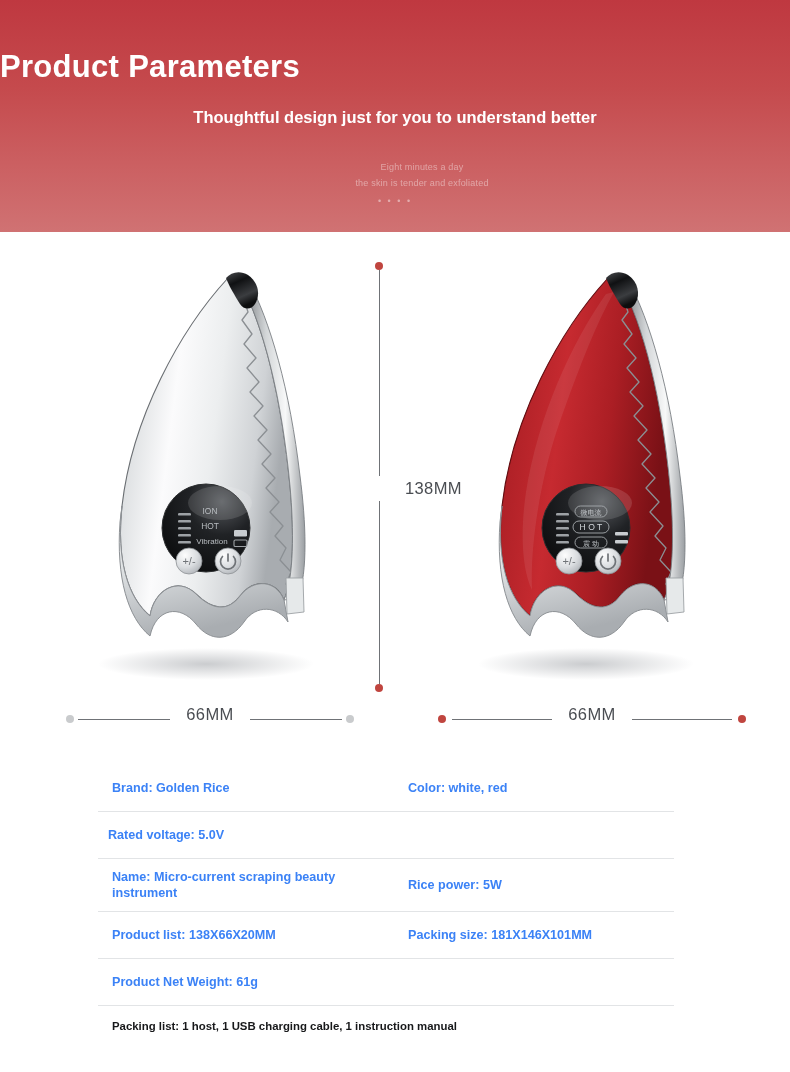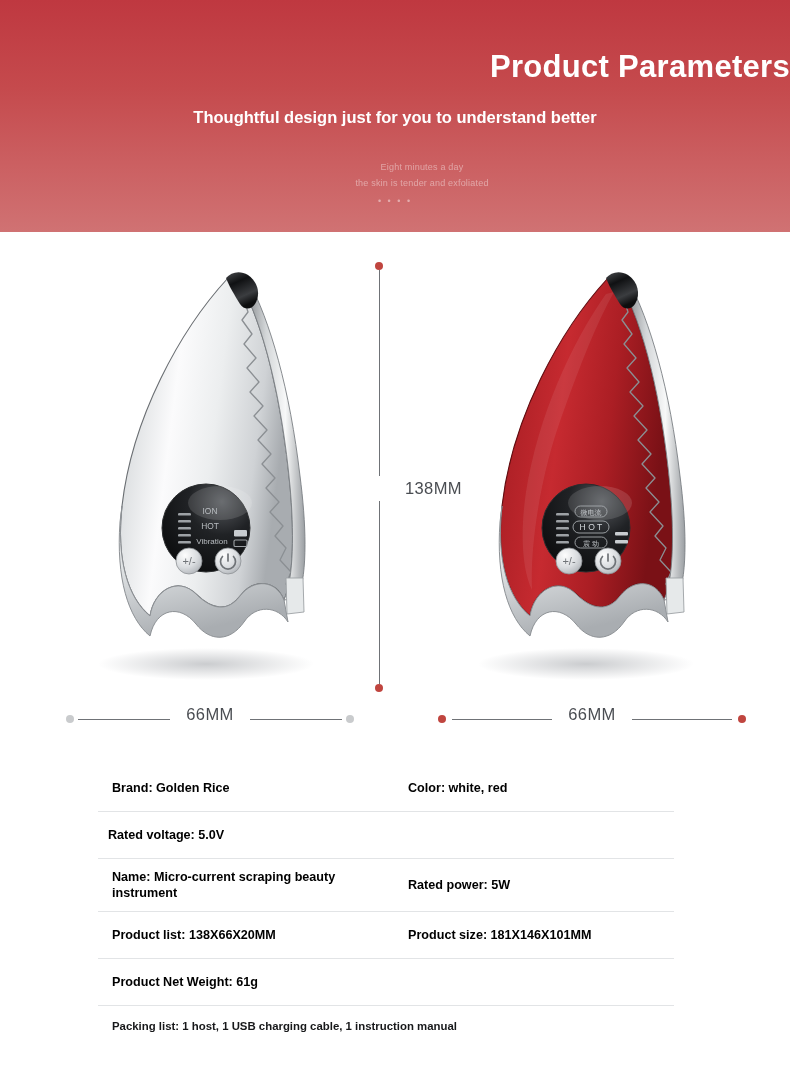--- a/index.html
+++ b/index.html
@@ -21,21 +21,21 @@
     left: 0; top: 0;
     width: 790px;
     height: 232px;
     background: linear-gradient(180deg, #bf3840 0%, #c54a4d 38%, #cb5f61 70%, #d07273 100%);
     overflow: hidden;
   }
   .banner-title {
     position: absolute;
     left: 0; top: 47px;
     width: 790px;
-    text-align: right;
+    text-align: left;
     color: #ffffff;
     font-size: 31px;
     font-weight: bold;
     letter-spacing: 0.3px;
     line-height: 40px;
   }
   .banner-subtitle {
     position: absolute;
     left: 0; top: 105px;
     width: 790px;
@@ -173,21 +173,21 @@
     position: relative;
     display: flex;
     border-bottom: 1px solid #e2e4e6;
     min-height: 46px;
     align-items: center;
   }
   .spec-row:last-child { border-bottom: none; }
   .spec-cell {
     font-size: 12.6px;
     font-weight: bold;
-    color: #000000;
+    color: #3b82f6;
     line-height: 16px;
     padding: 8px 0;
   }
   .spec-cell-left  { width: 300px; padding-left: 14px; box-sizing: border-box; }
   .spec-cell-right { width: 276px; padding-left: 10px; box-sizing: border-box; }
   .spec-row.tall { min-height: 52px; }
   .spec-footer {
     position: relative;
     padding: 14px 0 0 14px;
     font-size: 11.4px;
@@ -453,26 +453,26 @@
     <div class="spec-cell spec-cell-left">Brand: Golden Rice</div>
     <div class="spec-cell spec-cell-right">Color: white, red</div>
   </div>
 
   <div class="spec-row">
     <div class="spec-cell spec-cell-right">Rated voltage: 5.0V</div>
   </div>
 
   <div class="spec-row tall">
     <div class="spec-cell spec-cell-left">Name: Micro-current scraping beauty instrument</div>
-    <div class="spec-cell spec-cell-right">Rated power: 5W</div>
+    <div class="spec-cell spec-cell-right">Rice power: 5W</div>
   </div>
 
   <div class="spec-row">
     <div class="spec-cell spec-cell-left">Product list: 138X66X20MM</div>
-    <div class="spec-cell spec-cell-right">Product size: 181X146X101MM</div>
+    <div class="spec-cell spec-cell-right">Packing size: 181X146X101MM</div>
   </div>
 
   <div class="spec-row">
     <div class="spec-cell spec-cell-left">Product Net Weight: 61g</div>
   </div>
 
   <div class="spec-footer">Packing list: 1 host, 1 USB charging cable, 1 instruction manual</div>
 </div>
 
 </body></html>

